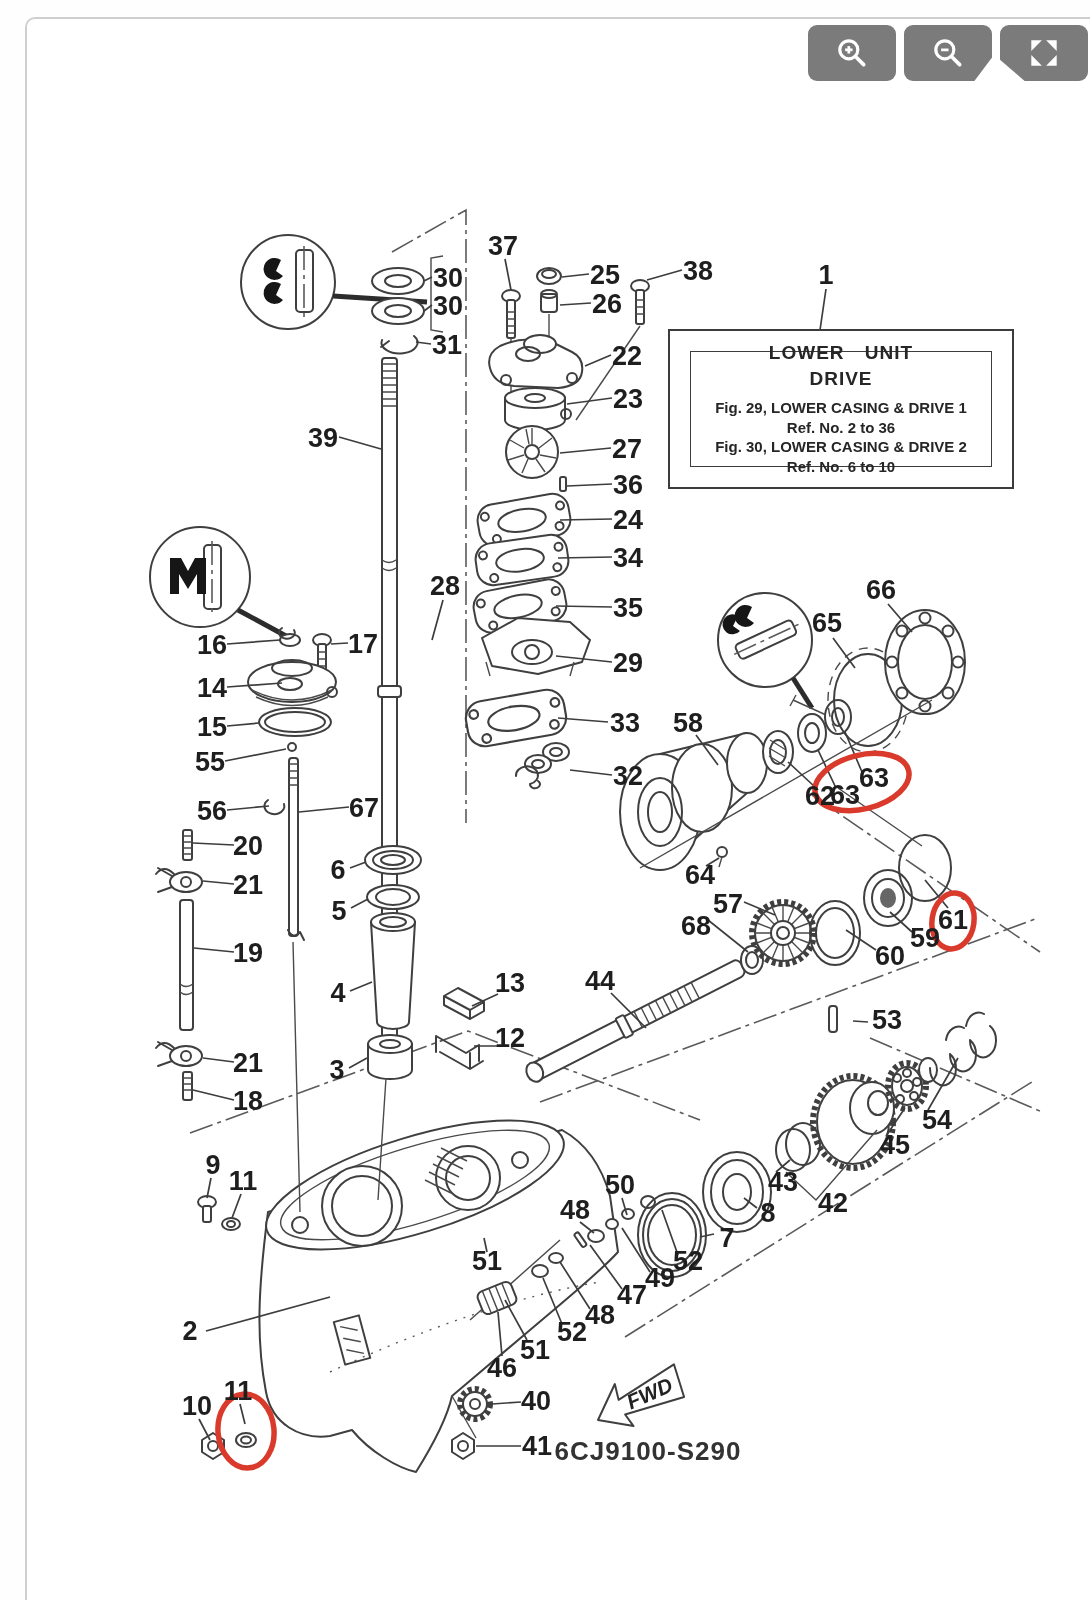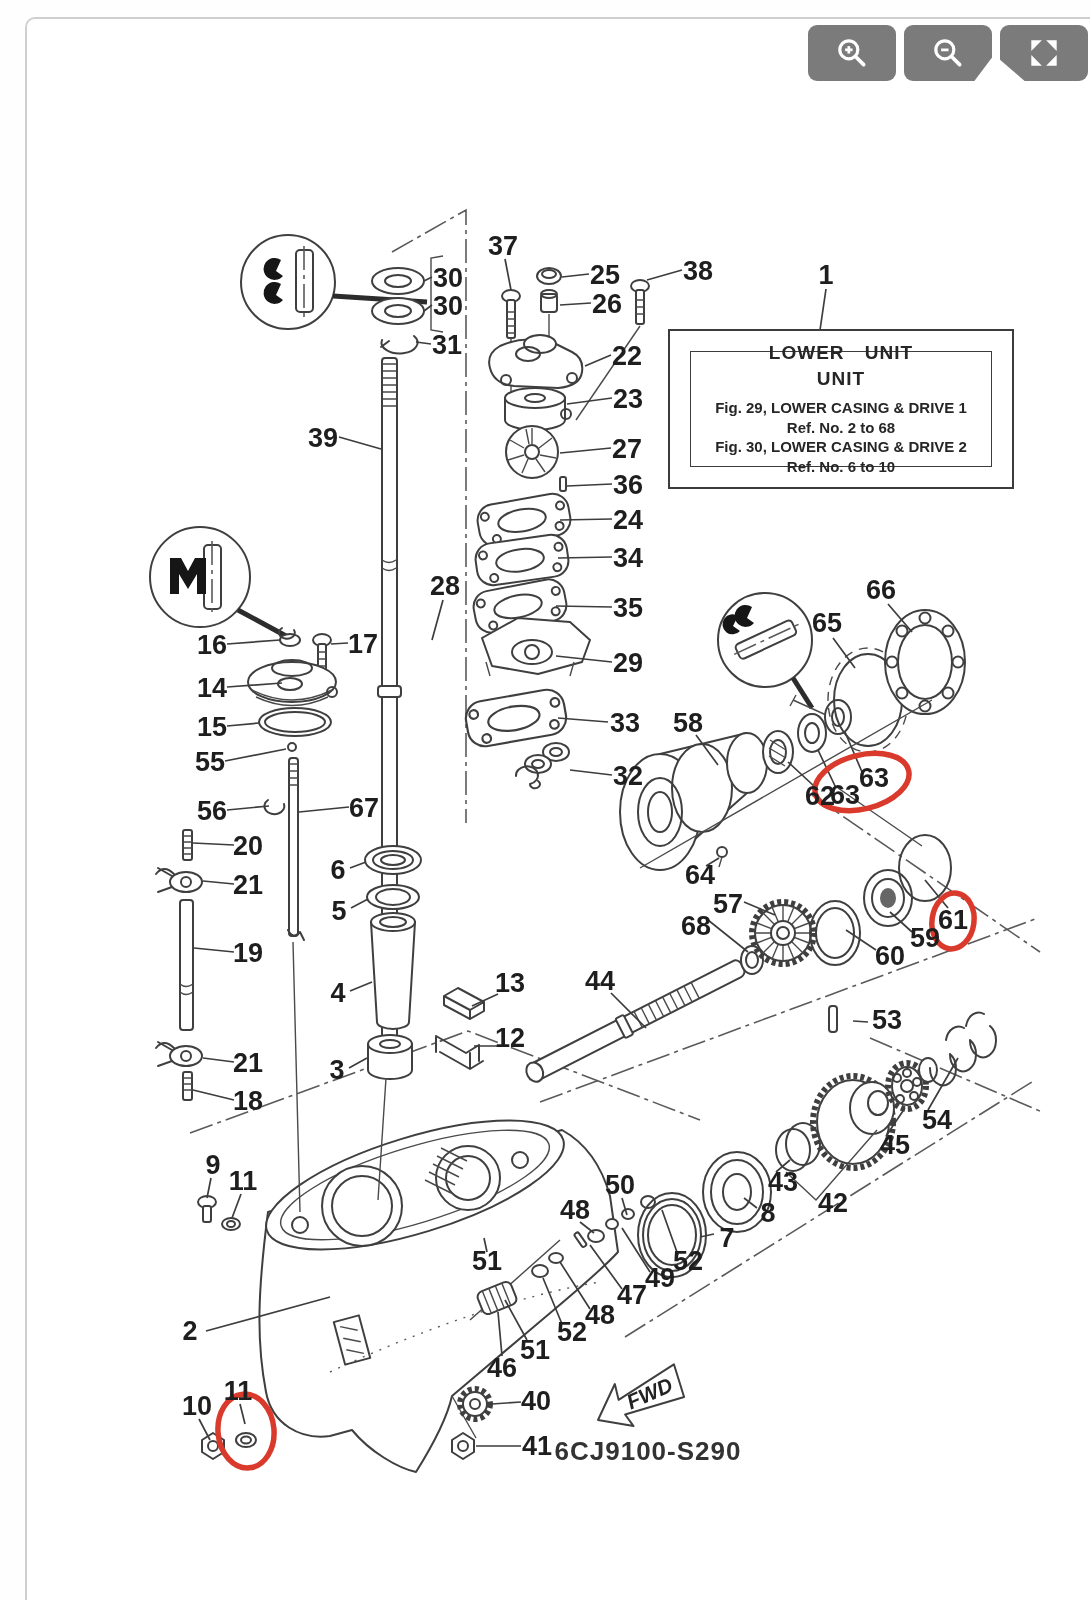--- a/index.html
+++ b/index.html
@@ -67,23 +67,23 @@
         <polygon points="29,29 19,29 29,19" fill="#fff"></polygon>
         <polygon points="5,29 15,29 5,19" fill="#fff"></polygon>
         <rect x="13" y="13" width="8" height="8" fill="#7b7b7b"></rect>
       </svg>
     </button>
   </div>
 
   <div class="infobox">
     <div class="inner">
       <div class="ib-t1">LOWER UNIT</div>
-      <div class="ib-t2">UNIT</div>
+      <div class="ib-t2">DRIVE</div>
       <div class="ib-fig">Fig. 29, LOWER CASING &amp; DRIVE 1</div>
-      <div class="ib-fig">Ref. No. 2 to 68</div>
+      <div class="ib-fig">Ref. No. 2 to 36</div>
       <div class="ib-fig">Fig. 30, LOWER CASING &amp; DRIVE 2</div>
       <div class="ib-fig">Ref. No. 6 to 10</div>
     </div>
   </div>
 
   <svg class="diagram" width="1090" height="1600" viewBox="0 0 1090 1600">
 
     <g>
       <path class="dd" d="M392,252 L466,210 L466,823"></path>
       <path class="dd" d="M540,1102 L1038,918"></path>

